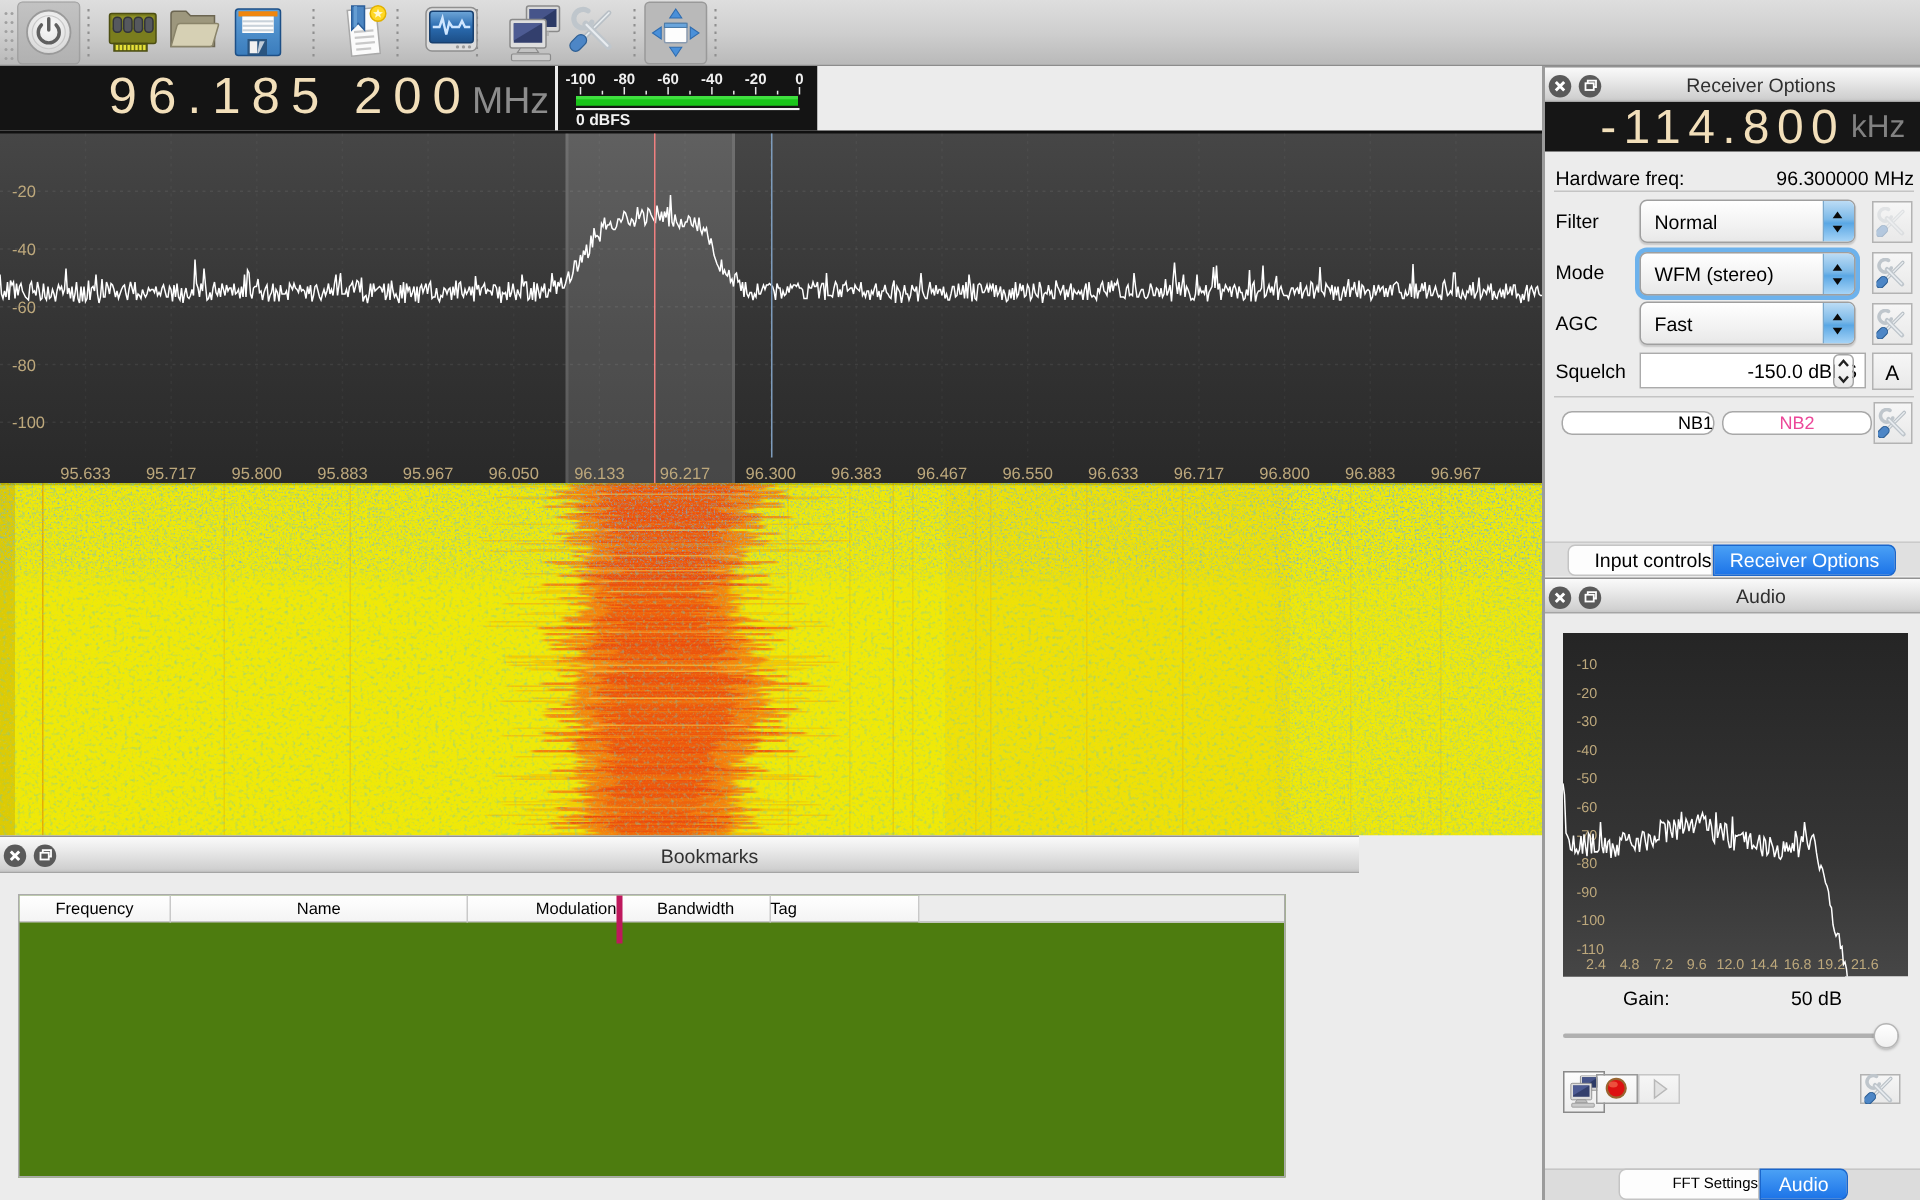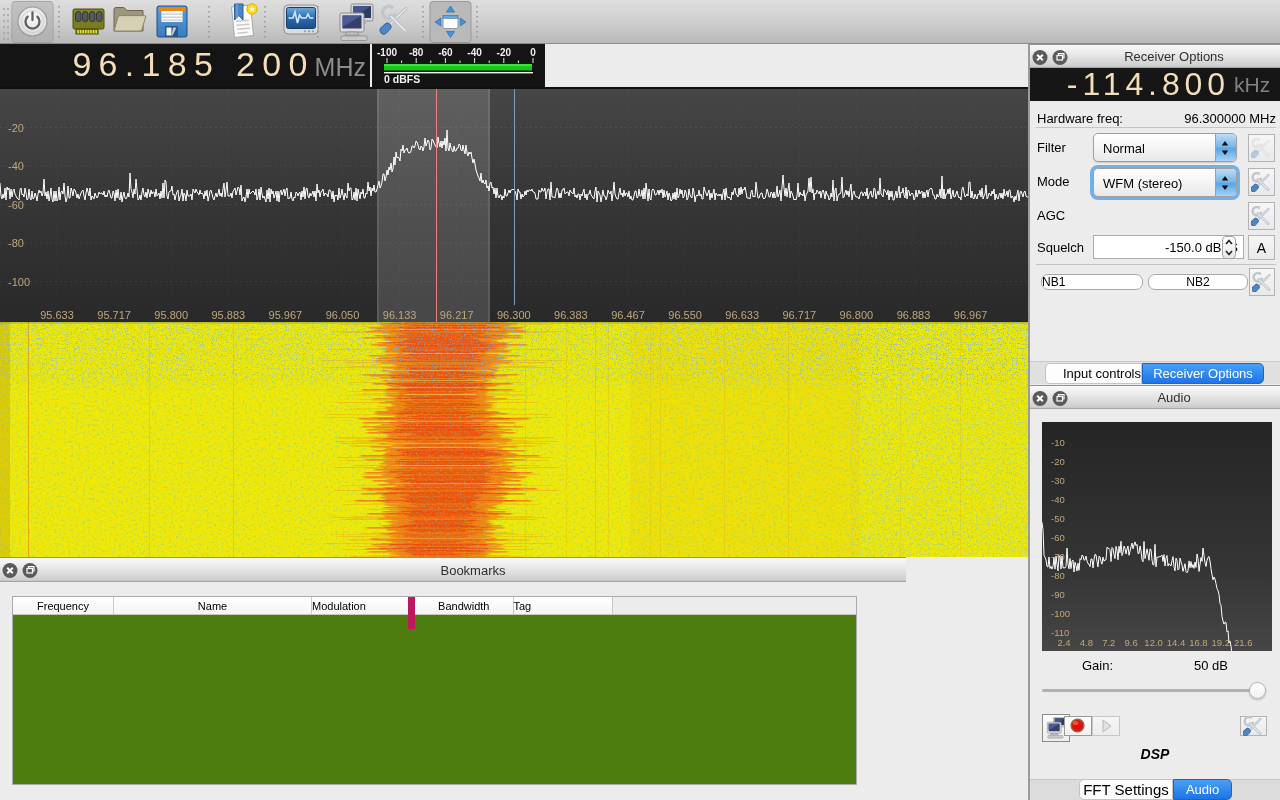--- a/index.html
+++ b/index.html
@@ -874,21 +874,21 @@
    <rect x="25" y="6.5" width="5.5" height="4.5" fill="none" stroke="#fff" stroke-width="1.2"></rect>
    <path d="M26.5 6.5 L26.5 4.7 L32 4.7 L32 9 L30.5 9" fill="none" stroke="#fff" stroke-width="1.2"></path>
   </svg>
  </div>
 
  <div class="abs" style="left:12px;top:39px;width:845px;height:189px;background:#4d7c0f;border:1px solid #ababab">
   <div class="abs" style="left:0;top:0;width:843px;height:18px;background:linear-gradient(#ffffff,#f4f4f4);border-bottom:1px solid #c6c6c6"></div>
   <div class="abs" style="left:600px;top:0;width:243px;height:18px;background:#ececec;border-bottom:1px solid #c6c6c6"></div>
 <div class="abs" style="left:0px;top:0;width:101px;height:18px;border-right:1px solid #c9c9c9;font-size:11px;color:#000;text-align:center;line-height:18px">Frequency</div>
         <div class="abs" style="left:101px;top:0;width:198px;height:18px;border-right:1px solid #c9c9c9;font-size:11px;color:#000;text-align:center;line-height:18px">Name</div>
-        <div class="abs" style="left:299px;top:0;width:103px;height:32px;border-right:7px solid #be185d;font-size:11px;color:#000;text-align:left;line-height:18px">Modulation</div>
+        <div class="abs" style="left:299px;top:0;width:103px;height:32px;border-right:4px solid #be185d;font-size:11px;color:#000;text-align:right;line-height:18px">Modulation</div>
         <div class="abs" style="left:402px;top:0;width:98.5px;height:18px;border-right:1px solid #c9c9c9;font-size:11px;color:#000;text-align:center;line-height:18px">Bandwidth</div>
         <div class="abs" style="left:500.5px;top:0;width:99.5px;height:18px;border-right:1px solid #c9c9c9;font-size:11px;color:#000;text-align:left;line-height:18px">Tag</div>
  </div>
 
 </div>
 <div class="abs" style="left:1028px;top:44px;width:2px;height:756px;background:#9b9b9b"></div>
 <div class="abs" style="left:1030px;top:44px;width:250px;height:756px;background:#ececec">
 
  <div class="abs tbar" style="left:0;top:0;width:250px;height:24px">
   <div class="ttl" style="position:absolute;left:38px;right:0;top:4px">Receiver Options</div>
@@ -916,20 +916,28 @@
         <div class="cap"></div>
         <div class="ctext">WFM (stereo)</div>
         <svg class="abs" style="right:6px;top:50%;transform:translateY(-50%)" width="10" height="17" viewBox="0 0 10 17">
           <path d="M5 1.5 L8.2 6 L1.8 6 Z" fill="#0a0a0a"></path>
           <path d="M5 15.5 L8.2 11 L1.8 11 Z" fill="#0a0a0a"></path>
         </svg>
       </div>
       <div class="combo" style="left:63px;top:89px;width:144px;height:29px;box-shadow:0 1px 1px rgba(0,0,0,.15);">
         <div class="cap"></div>
         <div class="ctext">Normal</div>
+        <svg class="abs" style="right:6px;top:50%;transform:translateY(-50%)" width="10" height="17" viewBox="0 0 10 17">
+          <path d="M5 1.5 L8.2 6 L1.8 6 Z" fill="#0a0a0a"></path>
+          <path d="M5 15.5 L8.2 11 L1.8 11 Z" fill="#0a0a0a"></path>
+        </svg>
+      </div>
+      <div class="combo" style="left:63px;top:157px;width:144px;height:29px;box-shadow:0 1px 1px rgba(0,0,0,.15);">
+        <div class="cap"></div>
+        <div class="ctext">Fast</div>
         <svg class="abs" style="right:6px;top:50%;transform:translateY(-50%)" width="10" height="17" viewBox="0 0 10 17">
           <path d="M5 1.5 L8.2 6 L1.8 6 Z" fill="#0a0a0a"></path>
           <path d="M5 15.5 L8.2 11 L1.8 11 Z" fill="#0a0a0a"></path>
         </svg>
       </div>
       <div class="toolbtn" style="left:218px;top:90px;width:27px;height:28px"></div>
       <svg class="abs" style="left:221px;top:94px;opacity:0.35" width="20" height="20" viewBox="0 0 20 20">
         <g stroke-linecap="round">
           <line x1="5" y1="15.5" x2="17.5" y2="3" stroke="#b9c0c6" stroke-width="2.4"></line>
           <line x1="5" y1="15.5" x2="17.5" y2="3" stroke="#e8ecef" stroke-width="0.9"></line>
@@ -965,22 +973,22 @@
   <div class="abs" style="right:5px;top:4px;font-size:13px;color:#000">-150.0 dBFS</div>
  </div>
  <div class="abs" style="left:192px;top:192px;width:14px;height:23px;background:linear-gradient(#fff,#e8e8e8);border:1px solid #a5a5a5;border-radius:4px">
   <svg width="12" height="21" viewBox="0 0 12 21">
           <path d="M3 7 L6 3.5 L9 7" fill="none" stroke="#222" stroke-width="1.6"></path>
           <path d="M3 14 L6 17.5 L9 14" fill="none" stroke="#222" stroke-width="1.6"></path>
         </svg>
  </div>
  <div class="toolbtn" style="left:218px;top:191px;width:27px;height:25px;text-align:center;line-height:24px;font-size:14px;color:#000">A</div>
  <div class="abs" style="left:6px;top:219.5px;width:240px;height:1px;background:#c4c4c4"></div>
- <div class="abs" style="left:11px;top:230px;width:102px;height:16px;background:#fff;border:1px solid #a8a8a8;border-radius:7px;text-align:left;font-size:12px;line-height:15px;color:#000">NB1</div>
- <div class="abs" style="left:118px;top:230px;width:100px;height:16px;background:#fff;border:1px solid #a8a8a8;border-radius:7px;text-align:center;font-size:12px;line-height:15px;color:#000000">NB2</div>
+ <div class="abs" style="left:11px;top:230px;width:102px;height:16px;background:#fff;border:1px solid #a8a8a8;border-radius:7px;text-align:right;font-size:12px;line-height:15px;color:#000">NB1</div>
+ <div class="abs" style="left:118px;top:230px;width:100px;height:16px;background:#fff;border:1px solid #a8a8a8;border-radius:7px;text-align:center;font-size:12px;line-height:15px;color:#ec4899">NB2</div>
  <div class="toolbtn" style="left:219px;top:224px;width:26px;height:28px"></div>
 <svg class="abs" style="left:222px;top:228px;opacity:1" width="20" height="20" viewBox="0 0 20 20">
         <g stroke-linecap="round">
           <line x1="5" y1="15.5" x2="17.5" y2="3" stroke="#b9c0c6" stroke-width="2.4"></line>
           <line x1="5" y1="15.5" x2="17.5" y2="3" stroke="#e8ecef" stroke-width="0.9"></line>
           <rect x="-0.5" y="13.5" width="8.5" height="5.5" rx="2.6" transform="rotate(-45 3.5 16.5)" fill="#4d86c6" stroke="#2e5f94" stroke-width="0.7"></rect>
           <path d="M8 1.6 A 4.2 4.2 0 1 0 9.8 6.7" fill="none" stroke="#bfc6cc" stroke-width="2.4"></path>
           <line x1="7" y1="7.5" x2="17" y2="17.5" stroke="#bfc6cc" stroke-width="3"></line>
           <line x1="7.3" y1="7.8" x2="16.7" y2="17.2" stroke="#e8ecf0" stroke-width="1.1"></line>
         </g>
@@ -1065,18 +1073,17 @@
 <svg class="abs" style="left:213px;top:672px;opacity:1" width="20" height="20" viewBox="0 0 20 20">
         <g stroke-linecap="round">
           <line x1="5" y1="15.5" x2="17.5" y2="3" stroke="#b9c0c6" stroke-width="2.4"></line>
           <line x1="5" y1="15.5" x2="17.5" y2="3" stroke="#e8ecef" stroke-width="0.9"></line>
           <rect x="-0.5" y="13.5" width="8.5" height="5.5" rx="2.6" transform="rotate(-45 3.5 16.5)" fill="#4d86c6" stroke="#2e5f94" stroke-width="0.7"></rect>
           <path d="M8 1.6 A 4.2 4.2 0 1 0 9.8 6.7" fill="none" stroke="#bfc6cc" stroke-width="2.4"></path>
           <line x1="7" y1="7.5" x2="17" y2="17.5" stroke="#bfc6cc" stroke-width="3"></line>
           <line x1="7.3" y1="7.8" x2="16.7" y2="17.2" stroke="#e8ecf0" stroke-width="1.1"></line>
         </g>
       </svg>
- <div class="abs" style="left:0;top:702px;width:250px;height:20px;text-align:center;font-size:14px;font-style:italic;font-weight:bold;color:#000">DSP</div>
 
  <div class="abs" style="left:0;top:735px;width:250px;height:21px;background:#dcdcdc;border-top:1px solid #c6c6c6"></div>
- <div class="abs" style="left:49px;top:735px;width:94px;height:21px;background:#fdfdfd;border:1px solid #c4c4c4;border-radius:5px 0 0 5px;font-size:15px;color:#000;text-align:center;line-height:20px">FFT Settings</div>
+ <div class="abs" style="left:49px;top:735px;width:94px;height:21px;background:#fdfdfd;border:1px solid #c4c4c4;border-radius:5px 0 0 5px;font-size:10px;color:#000;text-align:right;line-height:20px">FFT Settings</div>
  <div class="abs" style="left:143px;top:735px;width:59px;height:21px;background:linear-gradient(#4aa0f5,#1d74e8);border:1px solid #1a66cc;border-radius:0 5px 5px 0;font-size:13px;color:#fff;text-align:center;line-height:20px">Audio</div>
 </div>
 </div>
 </body></html>

